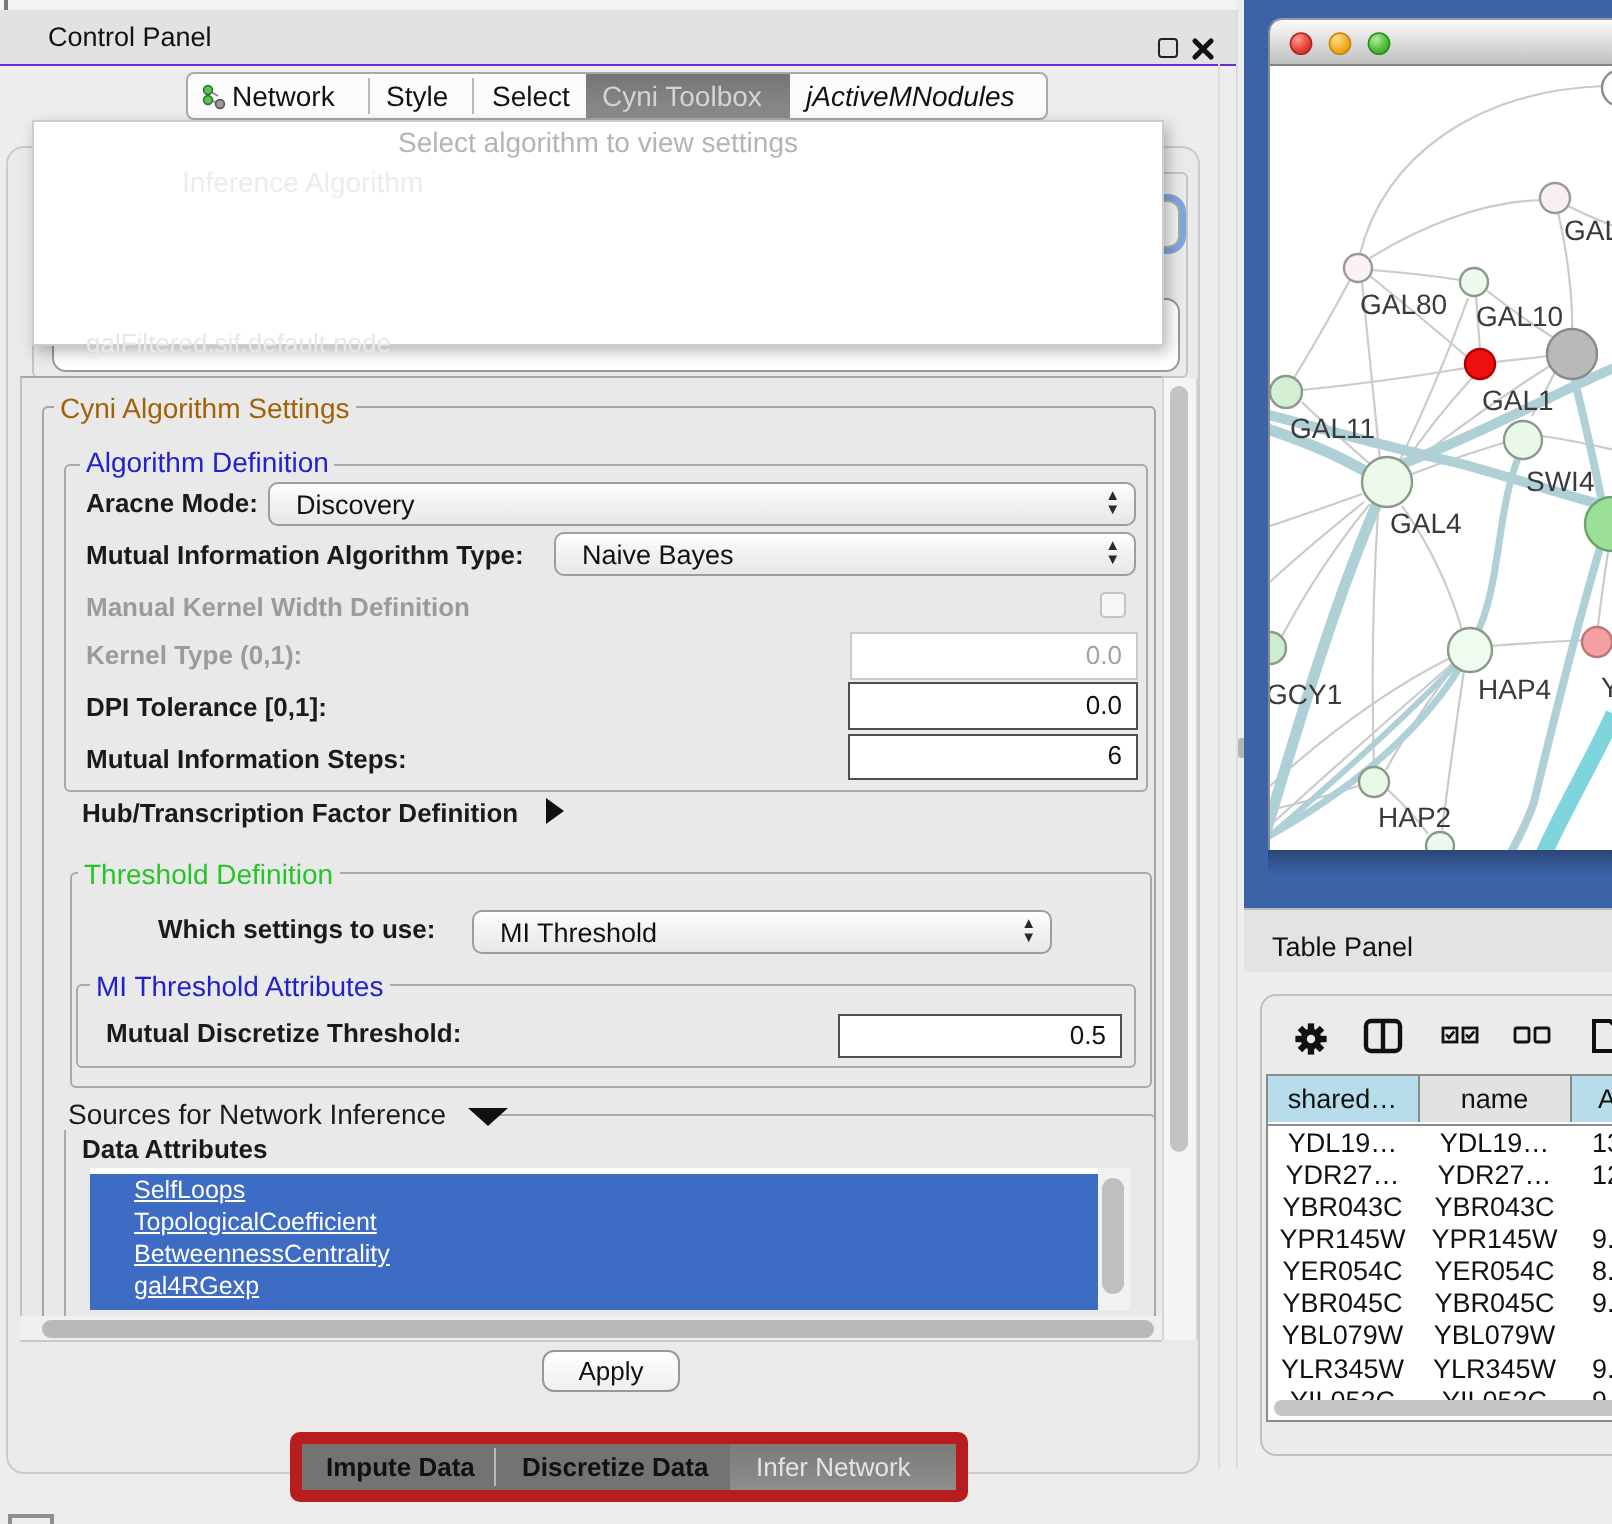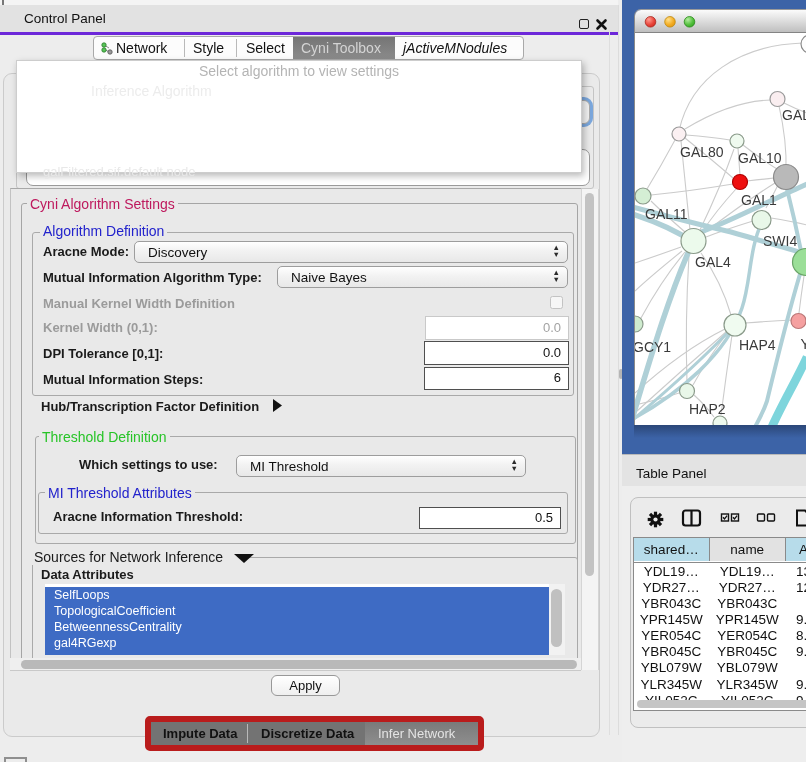--- a/index.html
+++ b/index.html
@@ -16,21 +16,21 @@
   .combo .arr{position:absolute;right:7px;top:3px;font-size:7.5px;color:#2a2a2a;line-height:6.5px;letter-spacing:0;}
   .gbox{position:absolute;border:1px solid #a9a9a9;border-radius:3px;}
   .gttl{position:absolute;font-size:14px;background:#e9e9e9;padding:0 3px;white-space:nowrap;}
 </style>
 </head>
 <body>
 
 <div class="abs" style="left:0;top:0;width:618px;height:5px;background:#f4f4f4;"></div>
 <div class="abs" style="left:2px;top:0;width:2px;height:6px;background:#777;"></div>
 
-<div class="abs" style="left:0;top:5px;width:618px;height:27px;background:#e2e2e2;border-bottom:3px solid #6d28d9;">
+<div class="abs" style="left:0;top:5px;width:618px;height:27px;background:#e2e2e2;border-bottom:1px solid #6d28d9;">
   <div class="abs" style="left:24px;top:6px;font-size:13.5px;color:#111;">Control Panel</div>
   <div class="abs" style="left:579px;top:14px;width:8px;height:8px;border:1.7px solid #222;border-radius:2px;"></div>
   <svg class="abs" style="left:595px;top:13px;" width="13" height="13" viewBox="0 0 13 13">
     <path d="M2.5 2.5 L10.5 10.5 M10.5 2.5 L2.5 10.5" stroke="#111" stroke-width="2.6" stroke-linecap="round"></path>
   </svg>
 </div>
 <div class="abs" style="left:618px;top:5px;width:1px;height:730px;background:#dcdcdc;"></div>
 <div class="abs" style="left:609px;top:32px;width:1px;height:703px;background:#dedede;"></div>
 
 <div class="abs" style="left:93px;top:36px;width:429px;height:22px;border:1px solid #a9a9a9;border-radius:4px;background:#fcfcfc;overflow:hidden;">
@@ -55,41 +55,41 @@
 
 <div class="abs" style="left:3px;top:73px;width:595px;height:662px;background:#eaeaea;border:1px solid #cbcbcb;border-radius:9px;"></div>
 
 <div class="abs" style="left:16px;top:86px;width:576px;height:101px;border:1px solid #c4c4c4;border-radius:3px;"></div>
 <div class="abs" style="left:22px;top:100px;width:566px;height:22px;border-radius:6px;background:#f2f2f2;border:1px solid #aaa;box-shadow:0 0 0 3px #7ba7dc;"></div>
 <div class="abs" style="left:26px;top:149px;width:562px;height:35px;border-radius:7px;background:#fff;border:1.5px solid #9a9a9a;"></div>
 
 <div class="abs" id="viewport" style="left:10px;top:188px;width:570px;height:469px;background:#e9e9e9;border-top:1px solid #a8a8a8;border-left:1px solid #c2c2c2;overflow:hidden;">
 
   <div class="gbox" style="left:10px;top:14px;width:555px;height:700px;border-color:#a5a5a5;"></div>
-  <div class="gttl" style="left:16px;top:7px;color:#be185d;">Cyni Algorithm Settings</div>
+  <div class="gttl" style="left:16px;top:7px;color:#a16207;">Cyni Algorithm Settings</div>
 
   <div class="gbox" style="left:21px;top:43px;width:540px;height:162px;border-color:#a9a9a9;"></div>
   <div class="gttl" style="left:29px;top:34px;color:#2222cc;">Algorithm Definition</div>
 
   <div class="lbl abs" style="left:32px;top:55px;">Aracne Mode:</div>
   <div class="combo" style="left:123px;top:52px;width:432px;height:20px;">
     <span class="tx">Discovery</span>
     <span class="arr">▲<br>▼</span>
   </div>
 
   <div class="lbl abs" style="left:32px;top:81px;">Mutual Information Algorithm Type:</div>
   <div class="combo" style="left:266px;top:77px;width:289px;height:20px;">
     <span class="tx">Naive Bayes</span>
     <span class="arr">▲<br>▼</span>
   </div>
 
   <div class="lbl dis abs" style="left:32px;top:107px;">Manual Kernel Width Definition</div>
   <div class="abs" style="left:539px;top:107px;width:11px;height:11px;border:1px solid #c3c3c3;border-radius:2.5px;background:#f6f6f6;"></div>
 
-  <div class="lbl dis abs" style="left:32px;top:131px;">Kernel Width (0,1):</div>
+  <div class="lbl dis abs" style="left:32px;top:131px;">Kernel Type (0,1):</div>
   <div class="fld dis" style="left:414px;top:127px;width:144px;height:24px;border:1px solid #c9c9c9;line-height:22px;padding-right:7px;color:#a3a3a3;">0.0</div>
 
   <div class="lbl abs" style="left:32px;top:157px;">DPI Tolerance [0,1]:</div>
   <div class="fld" style="left:413px;top:152px;width:145px;height:24px;border:1.5px solid #4f4f4f;line-height:21px;padding-right:7px;">0.0</div>
 
   <div class="lbl abs" style="left:32px;top:183px;">Mutual Information Steps:</div>
   <div class="fld" style="left:413px;top:178px;width:145px;height:23px;border:1.5px solid #4f4f4f;line-height:20px;padding-right:7px;">6</div>
 
   <div class="abs" style="left:30px;top:210px;font-size:13px;font-weight:bold;color:#1a1a1a;">Hub/Transcription Factor Definition</div>
   <svg class="abs" style="left:260px;top:209px;" width="13" height="15" viewBox="0 0 13 15">
@@ -101,33 +101,33 @@
 
   <div class="lbl abs" style="left:68px;top:268px;font-size:13px;">Which settings to use:</div>
   <div class="combo" style="left:225px;top:266px;width:288px;height:20px;">
     <span class="tx">MI Threshold</span>
     <span class="arr">▲<br>▼</span>
   </div>
 
   <div class="gbox" style="left:27px;top:303px;width:528px;height:40px;border-color:#a9a9a9;"></div>
   <div class="gttl" style="left:34px;top:296px;color:#2222cc;">MI Threshold Attributes</div>
 
-  <div class="lbl abs" style="left:42px;top:320px;font-size:13px;">Aracne Information Threshold:</div>
+  <div class="lbl abs" style="left:42px;top:320px;font-size:13px;">Mutual Discretize Threshold:</div>
   <div class="fld" style="left:408px;top:318px;width:142px;height:22px;border:1.5px solid #4f4f4f;line-height:19px;padding-right:7px;">0.5</div>
 
   <div class="gbox" style="left:21px;top:368px;width:544px;height:200px;border-color:#a9a9a9;"></div>
   <div class="gttl" style="left:20px;top:360px;color:#1a1a1a;padding-right:26px;">Sources for Network Inference</div>
   <svg class="abs" style="left:222px;top:364px;" width="22" height="11" viewBox="0 0 22 11">
     <path d="M1 1 L21 1 L11 10 Z" fill="#111"></path>
   </svg>
 
   <div class="abs" style="left:30px;top:378px;font-size:13px;font-weight:bold;color:#1a1a1a;">Data Attributes</div>
 
   <div class="abs" style="left:34px;top:395px;width:520px;height:71px;background:#ffffff;overflow:hidden;">
-    <div class="abs" style="left:0;top:3px;width:504px;height:70px;background:#3e6bc4;color:#fff;font-size:12.5px;line-height:16px;padding-left:9px;box-sizing:border-box;">
+    <div class="abs" style="left:0;top:3px;width:504px;height:70px;background:#3e6bc4;color:#fff;font-size:12.5px;line-height:16px;padding-left:22px;box-sizing:border-box;text-decoration:underline;">
       SelfLoops<br>TopologicalCoefficient<br>BetweennessCentrality<br>gal4RGexp
     </div>
     <div class="abs" style="left:504px;top:0;width:16px;height:71px;background:#f2f2f2;">
       <div class="abs" style="left:2px;top:5px;width:11px;height:58px;background:#c0c0c0;border-radius:5.5px;"></div>
     </div>
   </div>
 </div>
 
 <div class="abs" style="left:10px;top:658px;width:571px;height:12px;background:#efefef;border-bottom:1px solid #c9c9c9;">
   <div class="abs" style="left:10.5px;top:1.5px;width:556px;height:9px;background:#b9b9b9;border-radius:5px;"></div>

